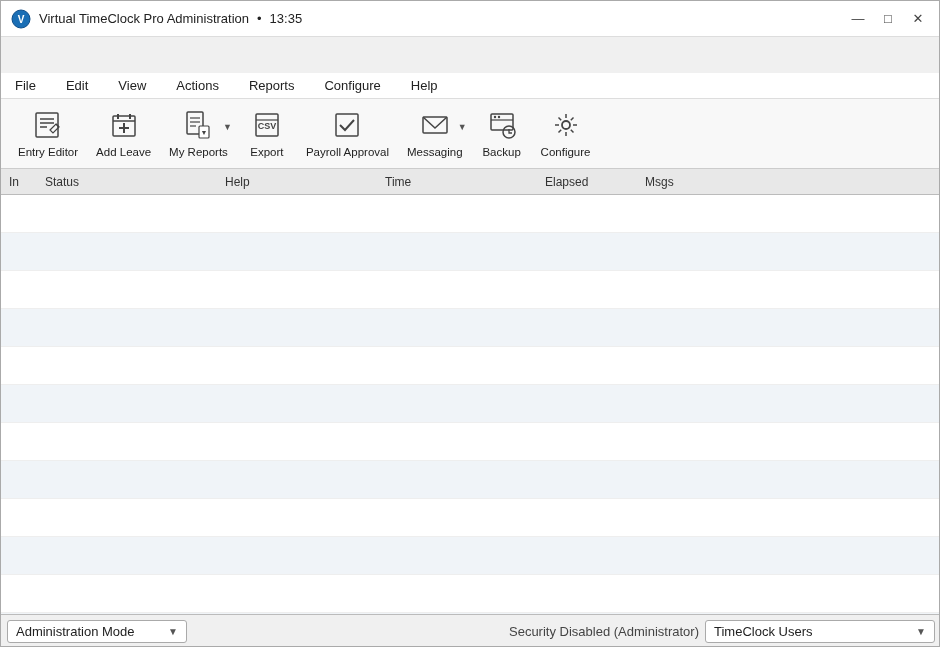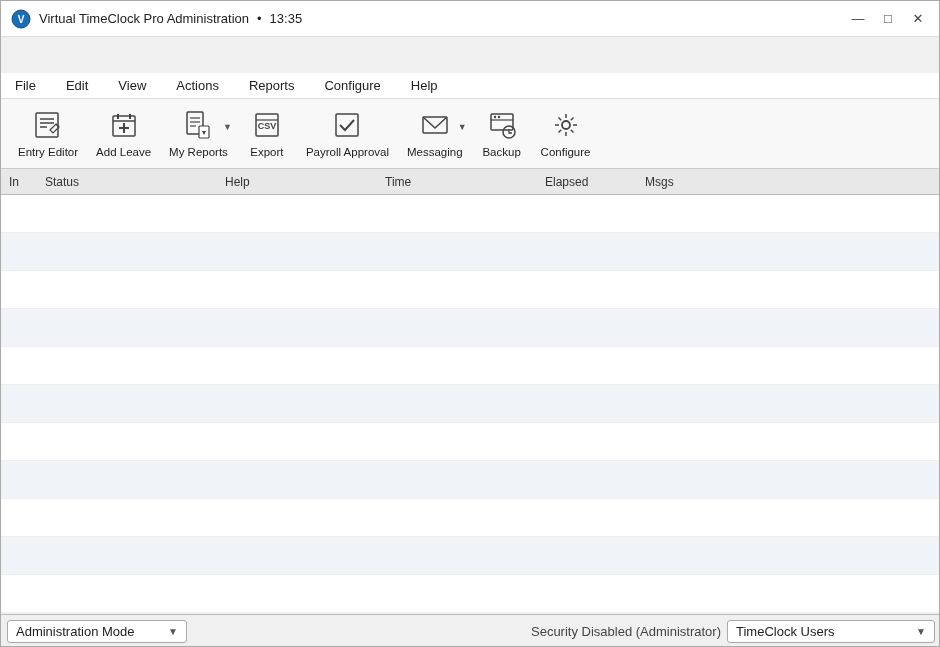--- a/index.html
+++ b/index.html
@@ -174,21 +174,21 @@
       border-radius: 3px;
       padding: 3px 8px;
       background: #ffffff;
       cursor: pointer;
       font-size: 13px;
       color: #222;
       margin: 4px 6px;
       gap: 12px;
     }
     #status-mode { width: 180px; }
-    #status-users { width: 208px; }
+    #status-users { width: 230px; }
     .status-center {
       flex: 1;
       text-align: right;
       font-size: 13px;
       color: #444;
     }
     .dropdown-caret {
       margin-left: 8px;
       font-size: 10px;
       color: #555;

